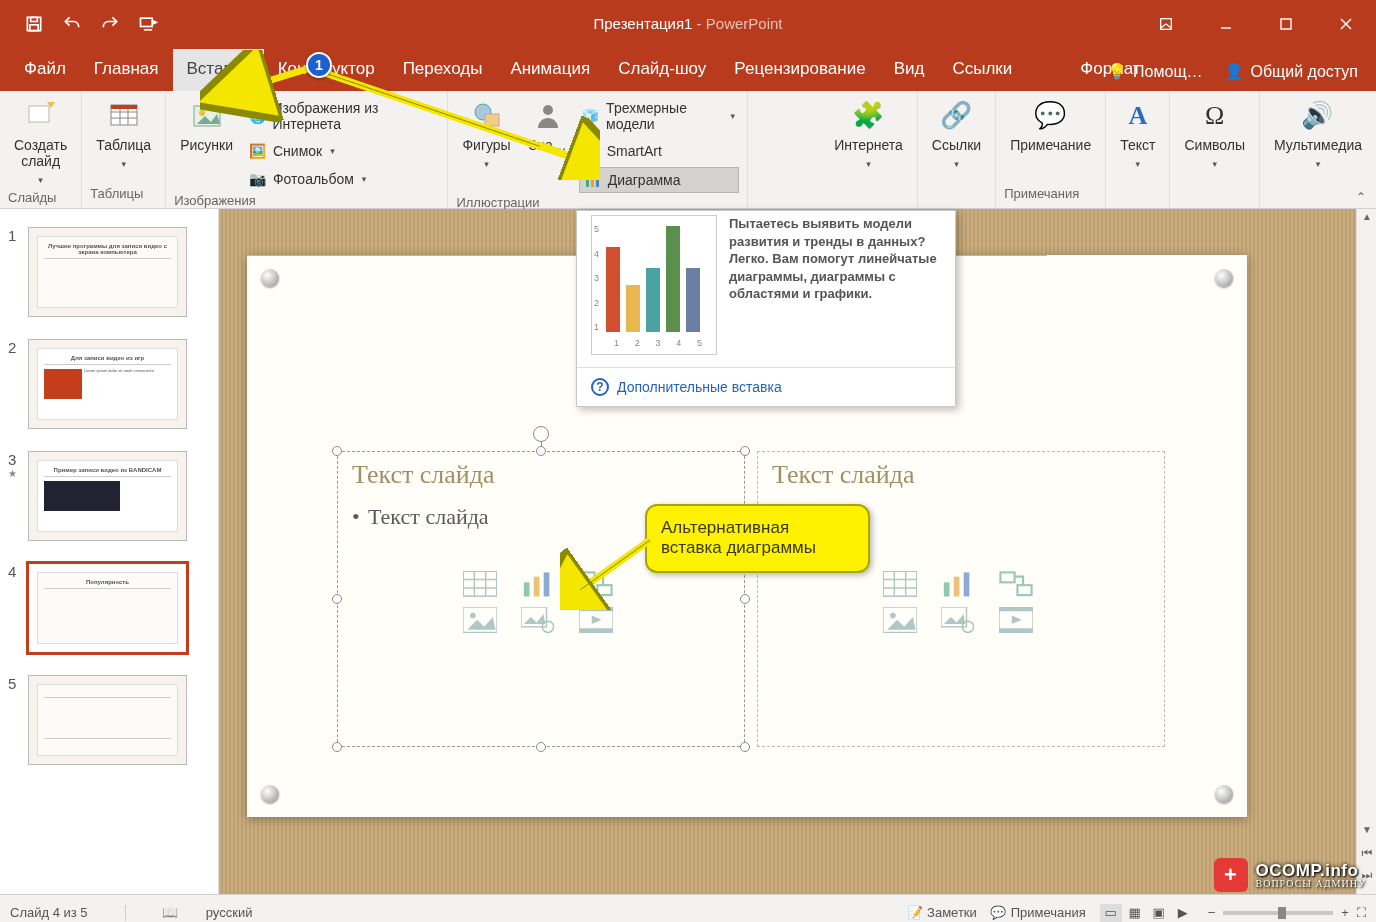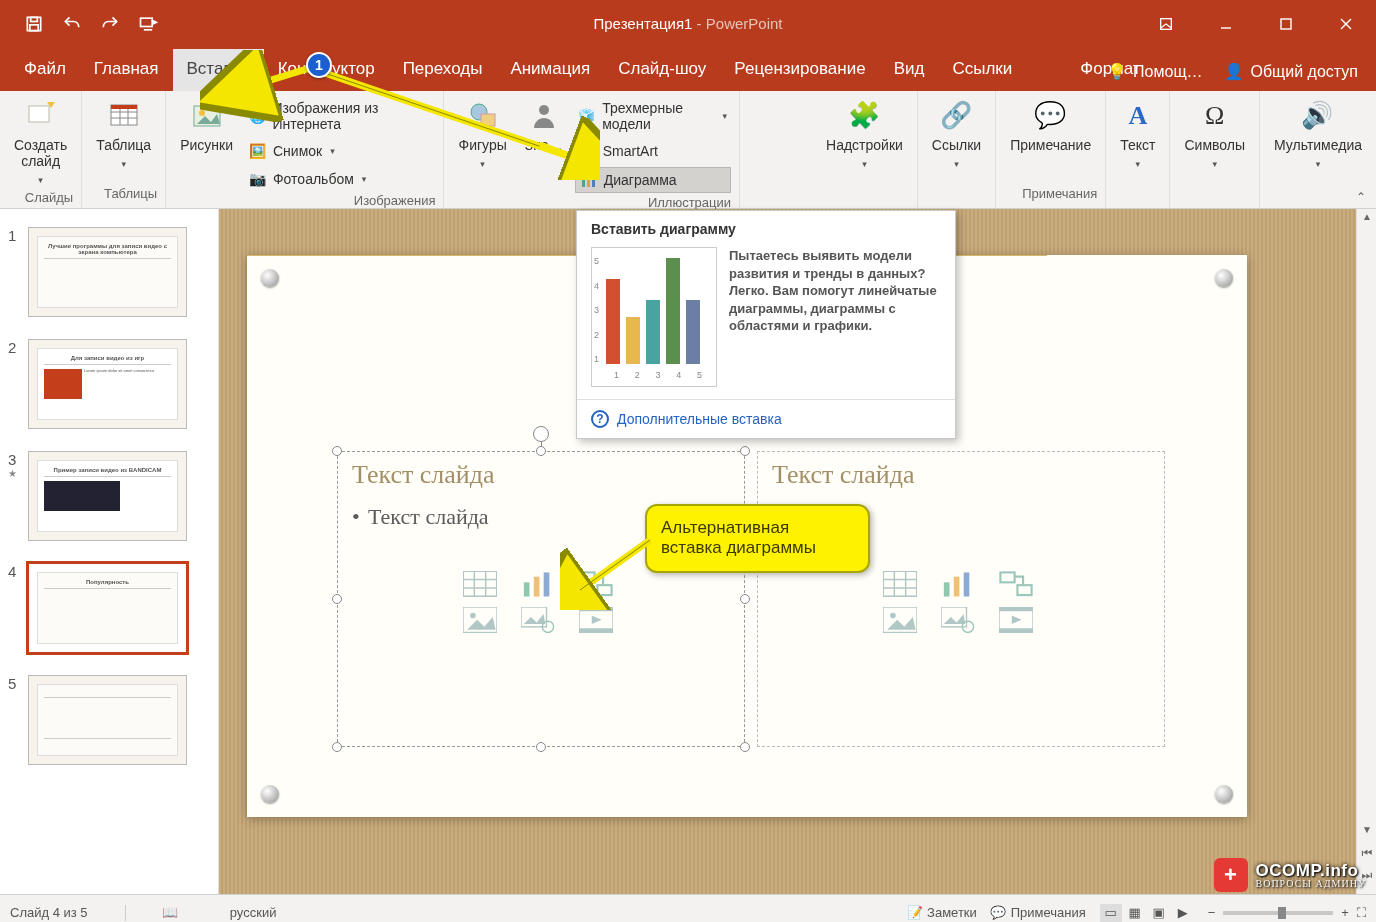--- a/index.html
+++ b/index.html
@@ -19,21 +19,21 @@
   .tab { padding: 10px 14px 12px; color: #fff; font-size: 17px; cursor: pointer; }
   .tab.active { background: #e5e5e5; color: #444; }
   .tab.ctx { margin-left: 40px; }
   .tabs-right { position: absolute; right: 10px; bottom: 6px; display: flex; gap: 6px; align-items: center; color: #fff; font-size: 16px; }
   .tabs-right .item { display: flex; align-items: center; gap: 6px; padding: 4px 8px; }
 
   
   .ribbon { height: 118px; background: #f3f2f1; border-bottom: 1px solid #d0d0d0; display: flex; position: relative; }
   .rgroup { border-right: 1px solid #e1dfdd; padding: 6px 8px 2px; display: flex; flex-direction: column; }
   .rgroup-body { flex: 1; display: flex; align-items: flex-start; gap: 6px; }
-  .rgroup-label { text-align: right; font-size: 13px; color: #666; padding: 2px 0 5px; }
+  .rgroup-label { text-align: left; font-size: 13px; color: #666; padding: 2px 0 5px; }
   .rbtn-big { display: flex; flex-direction: column; align-items: center; gap: 4px; padding: 2px 6px; cursor: pointer; text-align: center; line-height: 1.15; font-size: 14px; }
   .rbtn-big .ico { width: 34px; height: 34px; display: flex; align-items: center; justify-content: center; font-size: 26px; }
   .rbtn-row { display: flex; align-items: center; gap: 6px; padding: 3px 4px; cursor: pointer; font-size: 14px; }
   .rbtn-row .ico { width: 18px; height: 18px; display:flex;align-items:center;justify-content:center; }
   .stack { display: flex; flex-direction: column; gap: 4px; }
   .chev { font-size: 9px; color: #555; margin-top: 2px; }
   .chev-r { font-size: 9px; color: #555; margin-left: 2px;}
   .rbtn-row.hl { background: #d4d2cf; border: 1px solid #b8b6b3; }
   .ribbon-collapse { position: absolute; right: 4px; bottom: 2px; font-size: 12px; color: #666; padding: 2px 6px; }
 
@@ -307,21 +307,21 @@
           </div>
       </div>
     </div>
     <div class="rgroup-label">Иллюстрации</div>
   </div>
 
   <div class="rgroup" style="padding-left:80px">
     <div class="rgroup-body">
       <div class="rbtn-big">
           <div class="ico">🧩</div>
-          <span>Надстройки</span>
+          <span>Интернета</span>
           <span class="chev">▾</span>
         </div>
     </div>
       <div class="rgroup-label">&nbsp;</div>
   </div>
   <div class="rgroup">
     <div class="rgroup-body">
       <div class="rbtn-big">
           <div class="ico">🔗</div>
           <span>Ссылки</span>
@@ -551,21 +551,20 @@
 
   <div class="edit-scroll">
     <div class="arr" style="top:2px">▲</div>
     <div class="arr" style="bottom:54px">▼</div>
     <div class="arr" style="bottom:32px;font-size:12px">⏮</div>
     <div class="arr" style="bottom:10px;font-size:12px">⏭</div>
   </div>
 </div>
 
 <div class="tooltip">
-  <h4>Вставить диаграмму</h4>
   <div class="tooltip-body">
     <div class="tt-chart">
       <div class="tt-yaxis">
           <span>1</span>
           <span>2</span>
           <span>3</span>
           <span>4</span>
           <span>5</span>
         </div>
       <div class="tt-bars" id="tt-bars">
@@ -611,21 +610,21 @@
     </defs>
   <line x1="90" y1="20" x2="20" y2="70" stroke="#f5e600" stroke-width="7" marker-end="url(#ah2)"></line>
   <line x1="90" y1="20" x2="20" y2="70" stroke="#8a8a00" stroke-width="1"></line>
 </svg>
 <div class="callout">Альтернативная вставка диаграммы</div>
 
 <div class="status">
   <span>Слайд 4 из 5</span>
   <div class="sp"></div>
   <span>📖</span>
-  <span style="margin-left:24px">русский</span>
+  <span style="margin-left:0">русский</span>
   <div class="status-right">
     <span>📝 <span>Заметки</span></span>
     <span>💬 <span>Примечания</span></span>
     <div class="view-btns">
       <div style="background:#ddd;">▭</div>
       <div>▦</div>
       <div>▣</div>
       <div>▶</div>
     </div>
     <div class="zoom">

